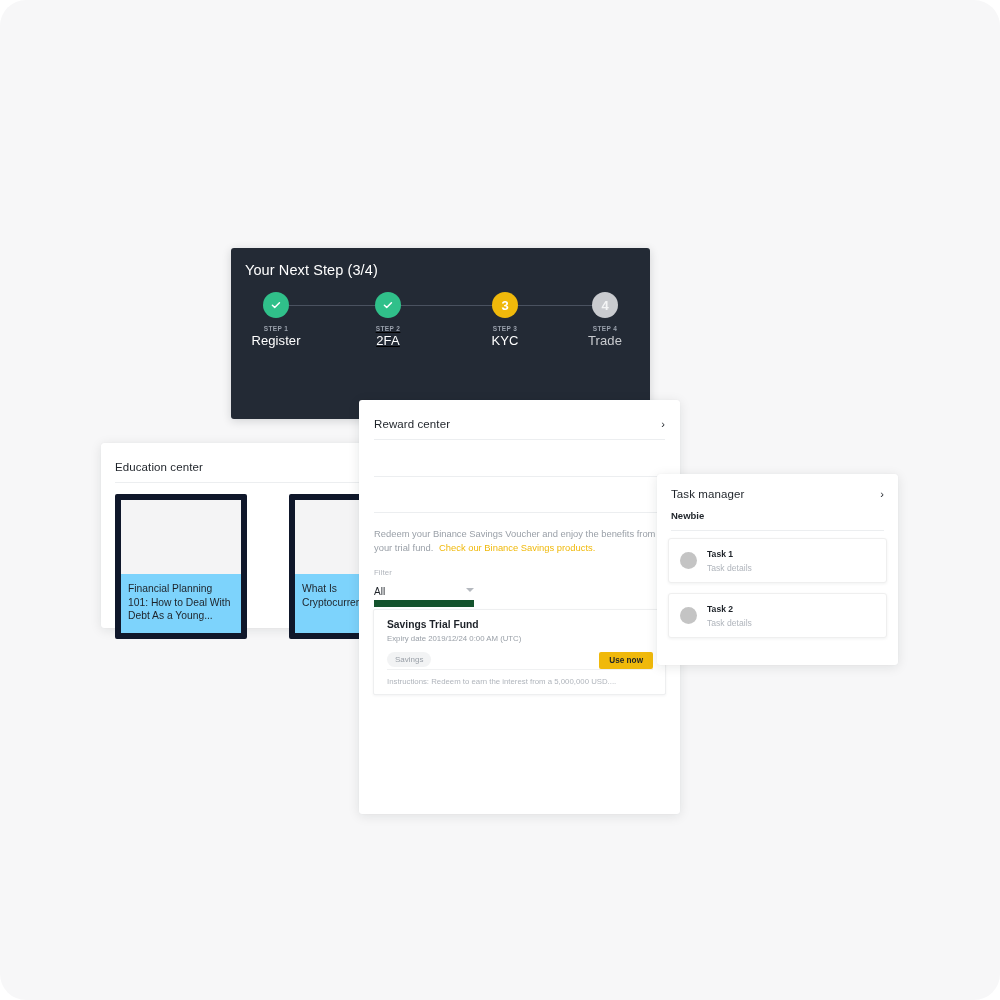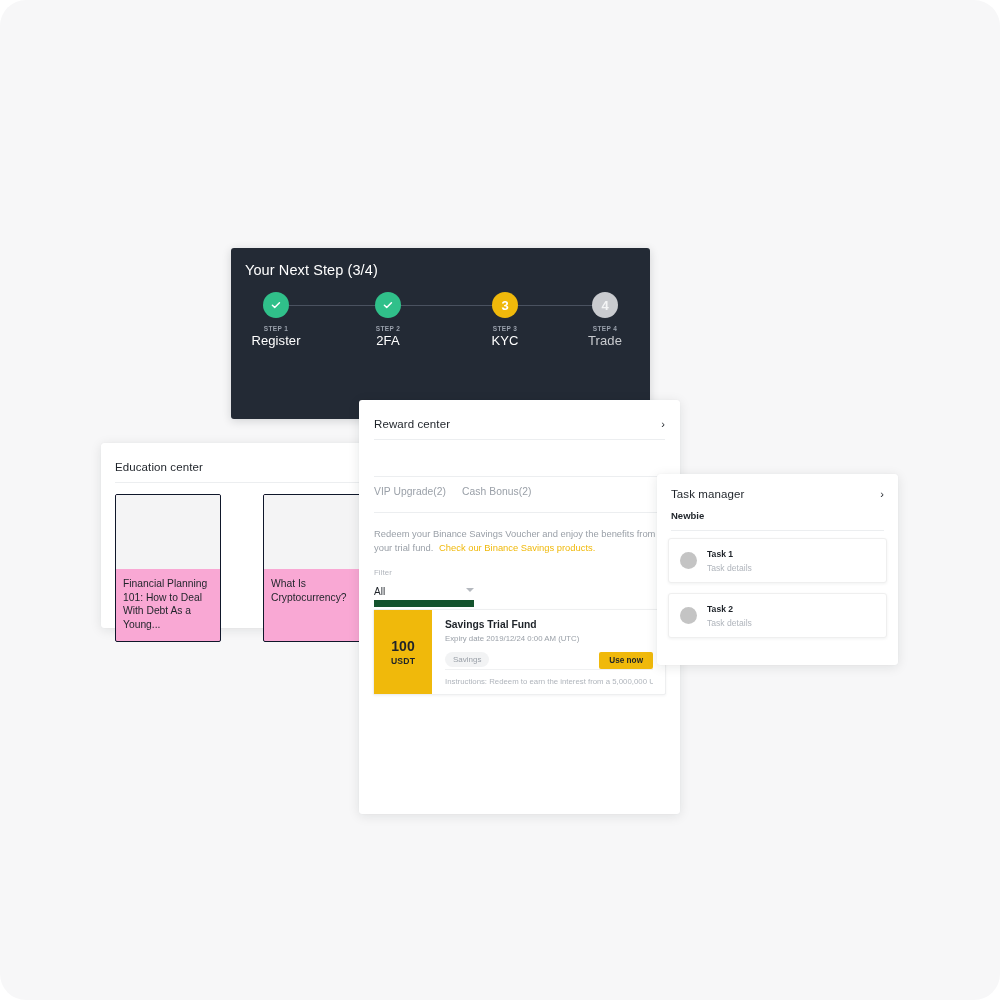--- a/index.html
+++ b/index.html
@@ -173,24 +173,24 @@
   }
   #education-list {
     position: absolute;
     left: 14px;
     top: 51px;
     right: 0;
     display: flex;
     gap: 42px;
   }
   .edu-card {
-    width: 106px;
-    border: 1px solid #0f172a;
+    width: 132px;
+    border: 6px solid #0f172a;
     border-radius: 2px;
-    background: #f9a8d4;
+    background: #7dd3fc;
     box-sizing: border-box;
     overflow: hidden;
     flex: 0 0 auto;
   }
   .edu-thumb {
     height: 74px;
     background: #f4f4f5;
   }
   .edu-title {
     padding: 8px 7px 10px 7px;
@@ -463,21 +463,21 @@
       <div class="step" style="left:0px;">
         <div class="step-dot done">
           <svg width="12" height="12" viewBox="0 0 16 16">
             <path d="M3.2 8.4 L6.3 11.3 L12.6 5" fill="none" stroke="#ffffff" stroke-width="2" stroke-linecap="round" stroke-linejoin="round"></path>
           </svg>
         </div>
         <div class="step-kicker">STEP 1</div>
         <div class="step-label">Register</div>
       </div>
 
-      <div class="step" style="left:112px;">
+      <div class="step" style="left:112px;text-decoration:underline;">
         <div class="step-dot done">
           <svg width="12" height="12" viewBox="0 0 16 16">
             <path d="M3.2 8.4 L6.3 11.3 L12.6 5" fill="none" stroke="#ffffff" stroke-width="2" stroke-linecap="round" stroke-linejoin="round"></path>
           </svg>
         </div>
         <div class="step-kicker">STEP 2</div>
         <div class="step-label">2FA</div>
       </div>
 
       <div class="step" style="left:229px;">
@@ -519,46 +519,36 @@
 
   <div class="card" id="reward-card">
     <div id="reward-head">
       <span class="card-title">Reward center</span>
       <span class="chev">›</span>
     </div>
     <div class="hr" id="reward-divider"></div>
 
     <div class="hr" id="tabs-divider"></div>
 
-    <div id="reward-tabs2" style="position:absolute;left:15px;right:15px;top:86px;">
-      <div class="tab-row">
-        <div class="tab">VIP Upgrade(2)</div>
-        <div class="tab">Cash Bonus(2)</div>
-      </div>
-    </div>
     <div class="hr" id="tabs-divider2"></div>
 
     <div id="reward-desc">
       <span>Redeem your Binance Savings Voucher and enjoy the benefits from your trial fund.</span>
       <a href="#">Check our Binance Savings products.</a>
     </div>
 
     <div id="filter-block">
       <div id="filter-label">Filter</div>
       <div id="filter-select">
         <span>All</span>
         <span class="caret"></span>
       </div>
     </div>
 
     <div id="voucher">
-      <div id="voucher-amount">
-        <div id="voucher-value">100</div>
-        <div id="voucher-unit">USDT</div>
-      </div>
       <div id="voucher-body">
         <div id="voucher-title">Savings Trial Fund</div>
         <div id="voucher-expiry">Expiry date  2019/12/24 0:00 AM (UTC)</div>
         <span id="voucher-tag">Savings</span>
         <button id="use-now">Use now</button>
         <div id="voucher-instructions">Instructions: Redeem to earn the interest from a 5,000,000 USD....</div>
       </div>
     </div>
   </div>
 

